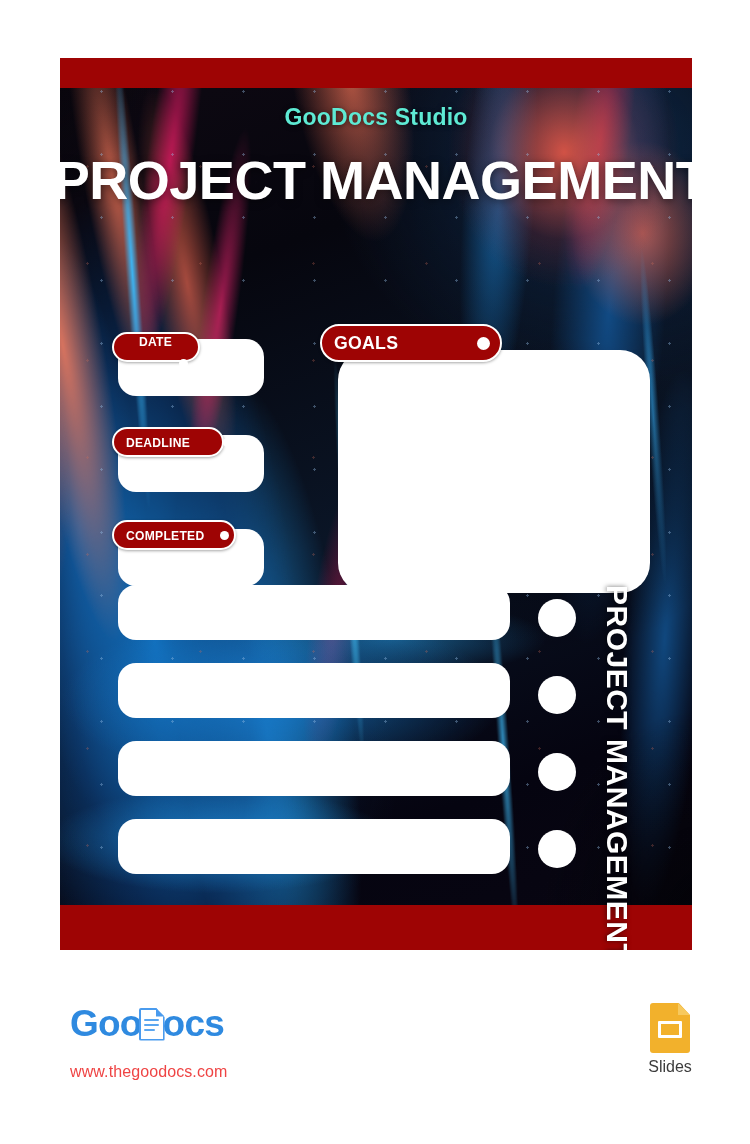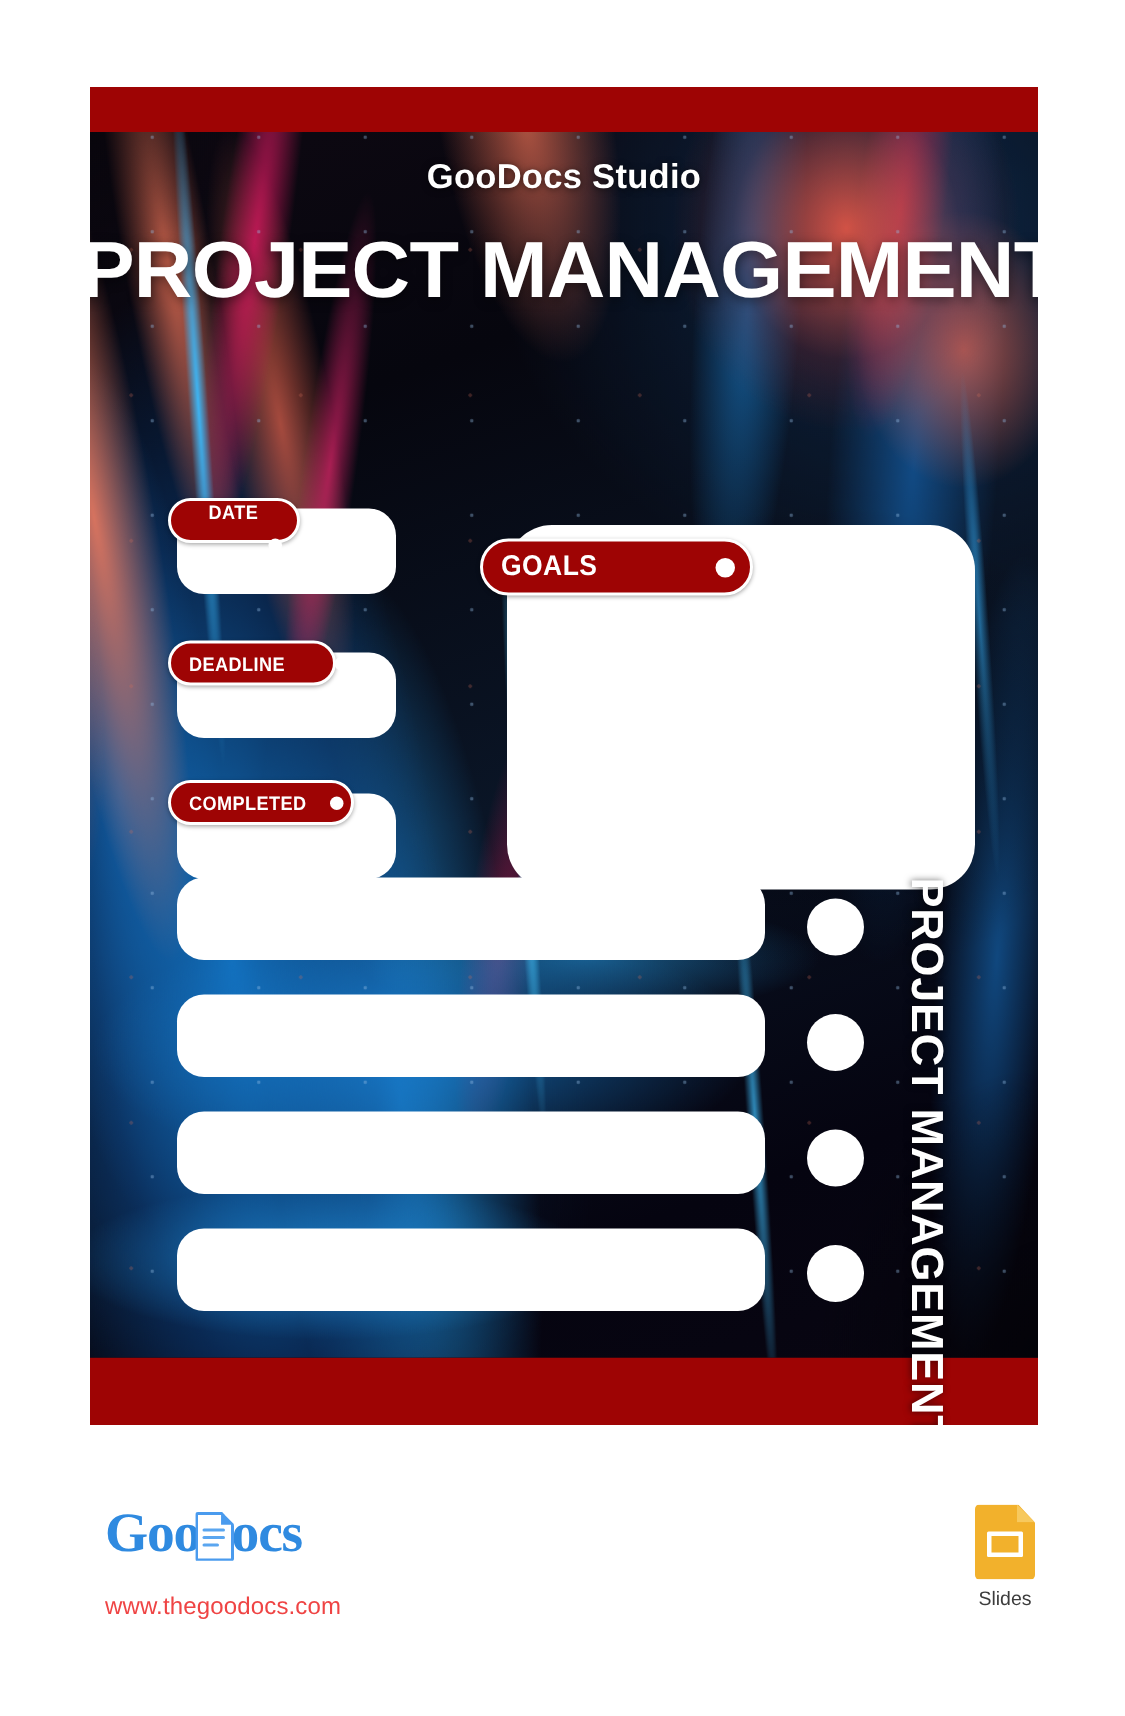--- a/index.html
+++ b/index.html
@@ -129,21 +129,21 @@
     background-position: 11px 7px, 47px 31px;
     opacity: .7;
   }
 
   
   #studio {
     position: absolute;
     left: 0; top: 46px;
     width: 632px;
     text-align: center;
-    color: #ffffff;
+    color: #5eead4;
     font-size: 23px;
     font-weight: 700;
     letter-spacing: .2px;
     text-shadow: 0 1px 5px rgba(0,0,0,.6);
   }
   #main-title {
     position: absolute;
     left: 0; top: 94px;
     width: 632px;
     text-align: center;
@@ -224,28 +224,27 @@
     position: absolute;
     left: 0; top: 985px;
     width: 750px; height: 110px;
   }
   #logo-wrap {
     position: absolute;
     left: 70px; top: 18px;
   }
   #logo-row {
     display: flex;
-    align-items: flex-start;
+    align-items: center;
     font-size: 37px;
     font-weight: 700;
     color: #2f8ae0;
     letter-spacing: -0.8px;
     line-height: 40px;
     height: 42px;
-    font-family: Liberation Serif, serif;
   }
   #logo-doc {
     position: relative;
     width: 26px; height: 33px;
     margin: 0 -2px 0 -3px;
     align-self: center;
   }
   #logo-doc .sheet {
     position: absolute;
     inset: 0;
@@ -304,21 +303,21 @@
   }
   #slides-icon .screen::after {
     content: "";
     position: absolute;
     left: 3px; top: 3px;
     right: 3px; bottom: 3px;
     background: #f2b12c;
   }
   #slides-label {
     margin-top: 5px;
-    font-size: 13px;
+    font-size: 16px;
     color: #3c3c3c;
   }
 </style>
 </head>
 <body>
 
 <div id="page">
 
   <div id="poster">
 
@@ -350,21 +349,21 @@
       <span class="pill-dot"></span>
     </div>
 
     <div class="field" style="left:58px; top:471px; width:146px; height:57px;"></div>
     <div class="pill" style="left:52px; top:462px; width:124px;">
       <span class="pill-text">COMPLETED</span>
       <span class="pill-dot"></span>
     </div>
 
     <div class="field field-goals" style="left:278px; top:292px; width:312px; height:243px;"></div>
-    <div class="pill" style="left:260px; top:266px; width:182px; height:38px; border-radius:20px;margin-top:35px;">
+    <div class="pill" style="left:260px; top:266px; width:182px; height:38px; border-radius:20px;">
       <span class="pill-text" style="font-size:19px;">GOALS</span>
       <span class="pill-dot" style="width:13px;height:13px;"></span>
     </div>
 
     <div class="field" style="left:58px; top:527px; width:0px; height:0px;"></div>
 
     <div class="field" style="left:58px; top:527px; width:392px; height:0;"></div>
 
     <div class="field" style="left:58px; top:528px; width:392px; height:0;"></div>
 

